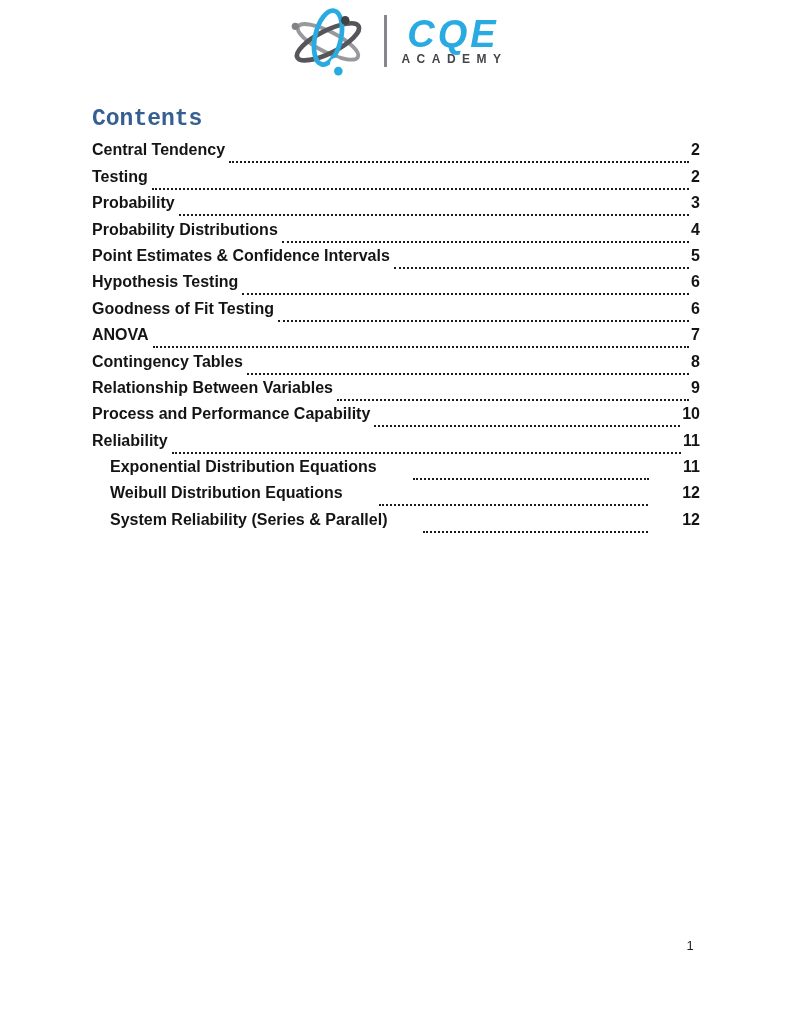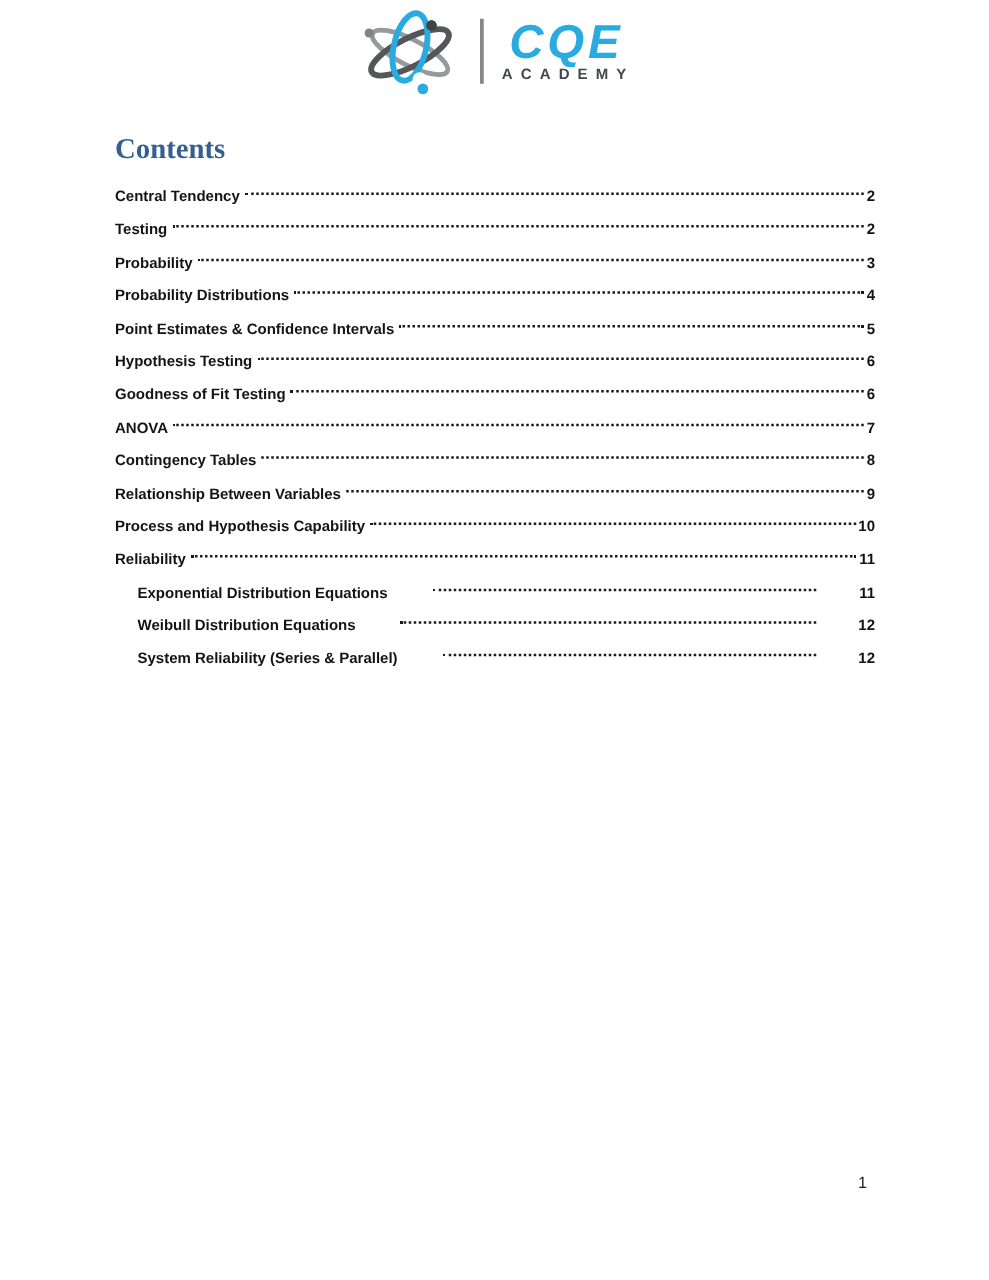--- a/index.html
+++ b/index.html
@@ -50,32 +50,32 @@
   }
 
   
   .content {
     position: absolute;
     left: 92px;
     top: 106px;
     width: 608px;
   }
   .toc-heading {
-    font-family: Liberation Serif, serif;
+    font-family: Liberation Mono, monospace;
     font-weight: 700;
     font-size: 23px;
     line-height: 26px;
-    margin: 0 0 18px 0;
+    margin: 0 0 1px 0;
     color: #365f91;
   }
   .toc-row {
     display: flex;
-    align-items: flex-start;
+    align-items: flex-end;
     height: 26.4px;
-    font-size: 12px;
+    font-size: 16px;
     font-weight: 700;
     color: #141414;
     text-decoration: none;
     cursor: pointer;
   }
   .toc-row.lvl2 { padding-left: 18px; gap: 32px; }
   .toc-label { white-space: nowrap; }
   .toc-leader {
     flex: 1;
     height: 0;
@@ -168,21 +168,21 @@
         <span class="toc-label">Contingency Tables</span>
         <span class="toc-leader"></span>
         <span class="toc-page">8</span>
       </div>
       <div class="toc-row">
         <span class="toc-label">Relationship Between Variables</span>
         <span class="toc-leader"></span>
         <span class="toc-page">9</span>
       </div>
       <div class="toc-row">
-        <span class="toc-label">Process and Hypothesis Capability</span>
+        <span class="toc-label">Process and Performance Capability</span>
         <span class="toc-leader"></span>
         <span class="toc-page">10</span>
       </div>
       <div class="toc-row">
         <span class="toc-label">Reliability</span>
         <span class="toc-leader"></span>
         <span class="toc-page">11</span>
       </div>
       <div class="toc-row lvl2">
         <span class="toc-label">Exponential Distribution Equations</span>

